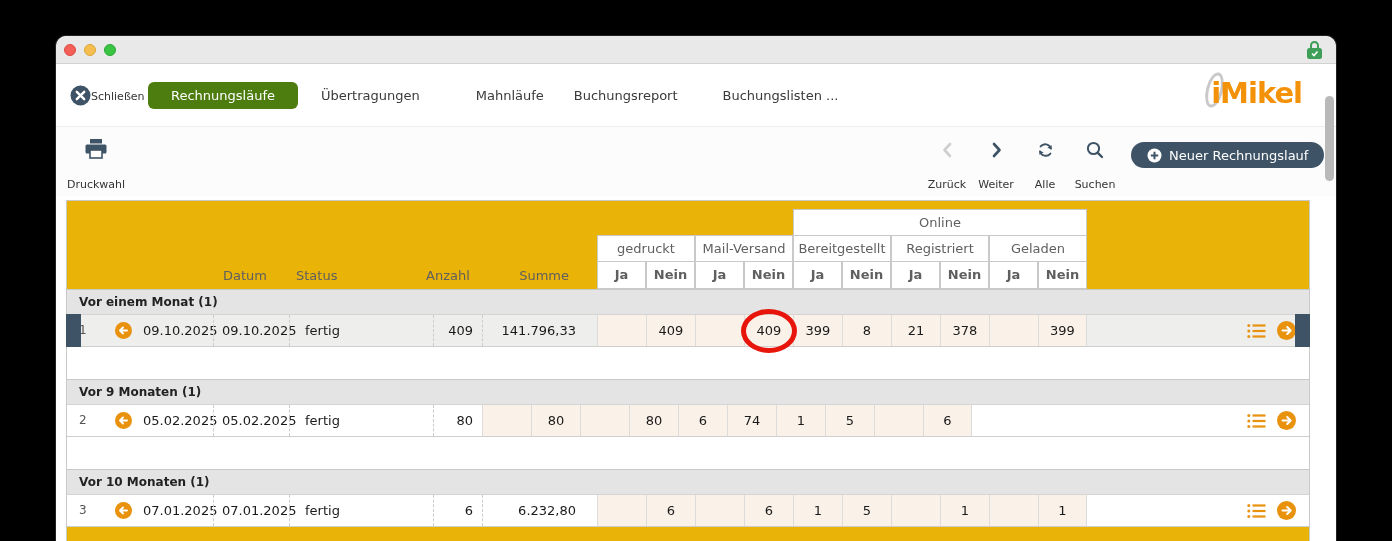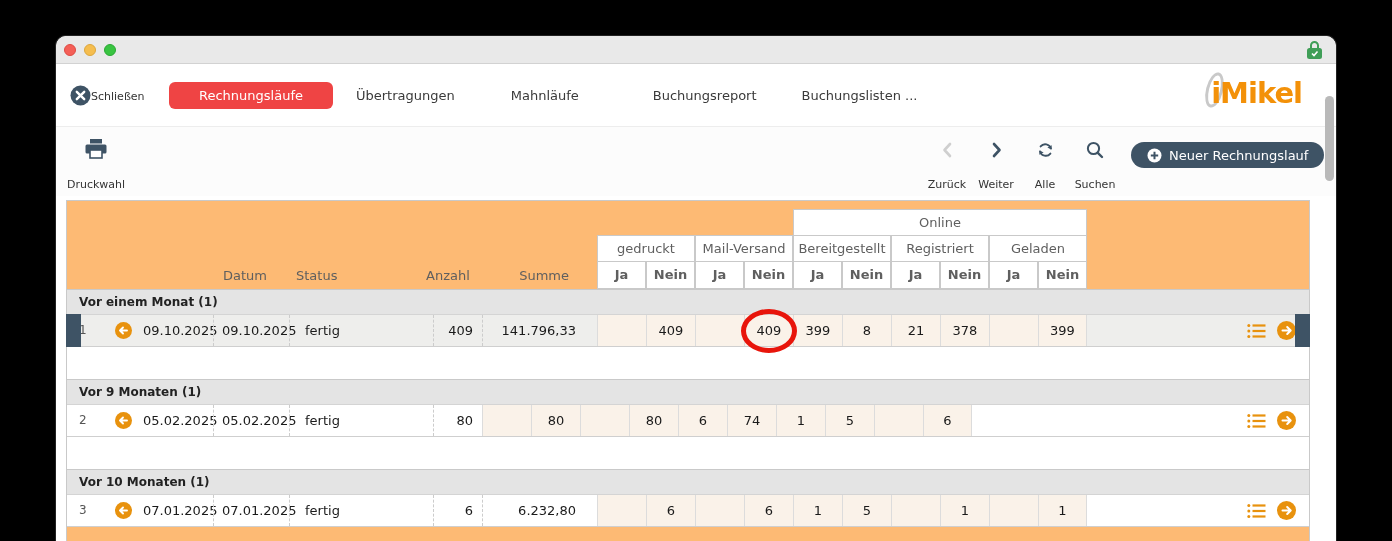--- a/index.html
+++ b/index.html
@@ -15,44 +15,44 @@
   .traffic { position:absolute; top:8px; width:12px; height:12px; border-radius:50%; }
   .t-red { left:8px; background:#f45f57; border:0.5px solid #dd4a43; }
   .t-yellow { left:28px; background:#f5bd4e; border:0.5px solid #dba63c; }
   .t-green { left:48px; background:#39c441; border:0.5px solid #2aa834; }
   .lock { position:absolute; right:14px; top:4px; }
 
   
   .tabbar { position:relative; height:62px; background:#fff; display:flex; align-items:center; }
   .close-block { width:58px; margin-left:14px; display:flex; flex-direction:row; align-items:center; cursor:default; }
   .close-block .lbl { font-size:11px; color:#333; margin-top:3px; }
-  .tab-active { margin-left:41px; background:#ef4444; color:#fff; font-size:13px;
-    padding:6px 30px; border-radius:6px; }
+  .tab-active { margin-left:20px; background:#4d7c0f; color:#fff; font-size:13px;
+    padding:6px 23px; border-radius:6px; }
   .tab { font-size:13px; color:#3a3a3a; }
-  .tab.m1{margin-left:23px;} .tab.m2{margin-left:56px;} .tab.m3{margin-left:74px;} .tab.m4{margin-left:45px;}
+  .tab.m1{margin-left:23px;} .tab.m2{margin-left:56px;} .tab.m3{margin-left:30px;} .tab.m4{margin-left:45px;}
   .logo { position:absolute; right:34px; top:12px; font-size:29px; font-weight:bold;
     color:#f39109; letter-spacing:-1px; }
   .logo .ring { position:absolute; left:-5px; top:-4px; width:17px; height:36px; border:3px solid #c9c9c9;
     border-radius:50%; transform:rotate(14deg); z-index:0; }
   .logo .txt { position:relative; z-index:1; }
 
   
   .toolbar { position:relative; height:70px; background:#fcfcfc; border-top:1px solid #ededed; }
   .tool-item { position:absolute; display:flex; flex-direction:column; align-items:center; width:60px; }
   .tool-item .lbl { font-size:11px; color:#333; margin-top:19px; white-space:nowrap; }
   .ti-druckwahl { left:10px; top:12px; }
   .ti-zurueck { left:861px; top:14px; } .ti-weiter { left:910px; top:14px; }
   .ti-alle { left:959px; top:14px; } .ti-suchen { left:1009px; top:14px; }
   .new-run-btn { position:absolute; left:1075px; top:15px; height:26px; padding:0 16px;
     background:#3e5365; color:#fff; font-size:13px; border:none; border-radius:14px;
     display:flex; align-items:center; gap:7px; font-family:inherit; }
 
   
   .table-wrap { position:absolute; left:10px; top:164px; width:1244px; bottom:0;
-    border:1px solid #c9c9c9; border-bottom:none; background:#fdba74; }
+    border:1px solid #c9c9c9; border-bottom:none; background:#eab308; }
   .thead { position:relative; height:88px; font-size:13px; color:#5f5f5f; }
   .hbox { position:absolute; border:1px solid #c9c9c9; text-align:center; background:#fff; }
   .h-online { left:726px; top:8px; width:294px; height:27px; line-height:25px; }
   .h-grp { top:34px; width:98px; height:27px; line-height:25px; }
   .yn-head { position:absolute; top:60px; width:49px; height:28px; line-height:26px;
     border:1px solid #c9c9c9; text-align:center; background:#fff;font-weight:bold; }
   .lhead { position:absolute; top:60px; height:28px; line-height:30px; white-space:nowrap; }
 
   .group-row { height:26px; background:#e4e4e4; border-top:1px solid #c9c9c9;
     border-bottom:1px solid #d4d4d4; font-size:12px; font-weight:bold; color:#222;

